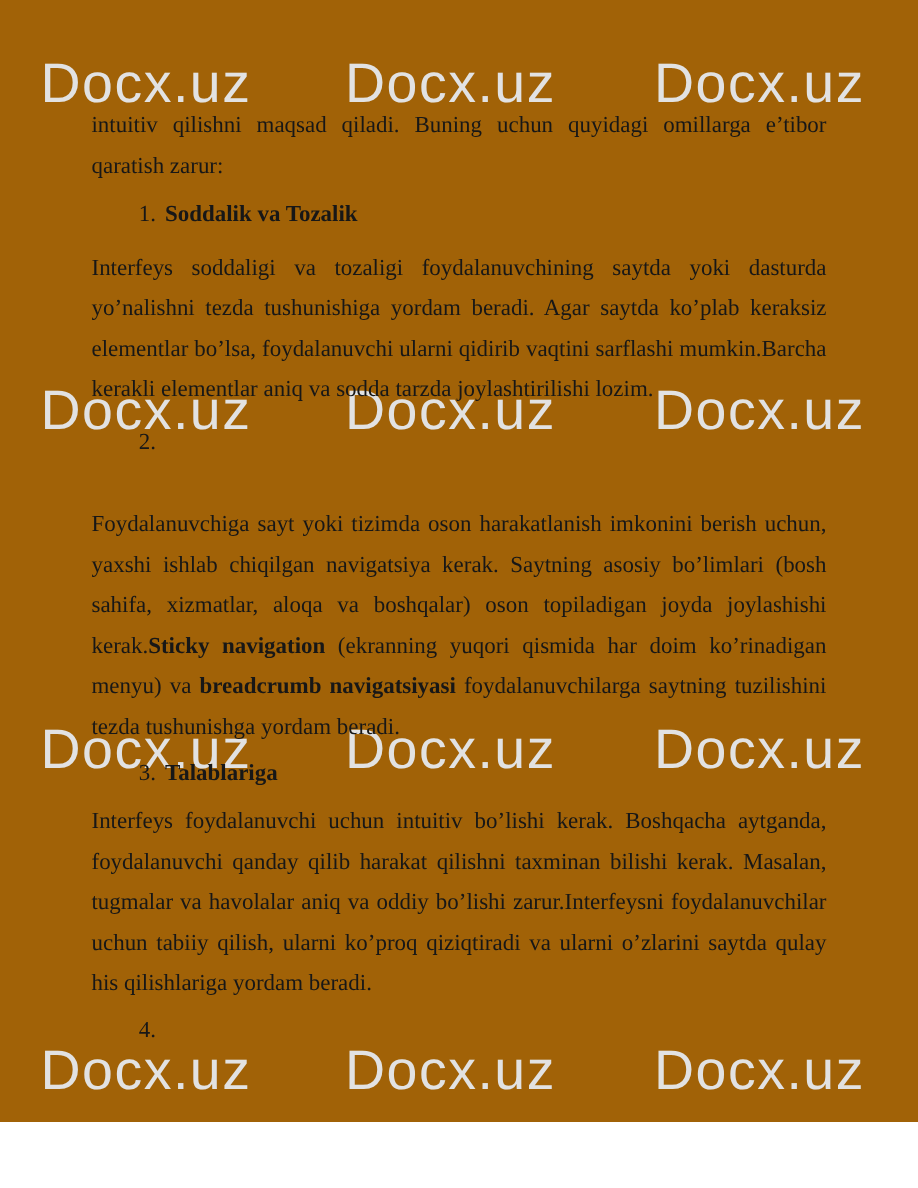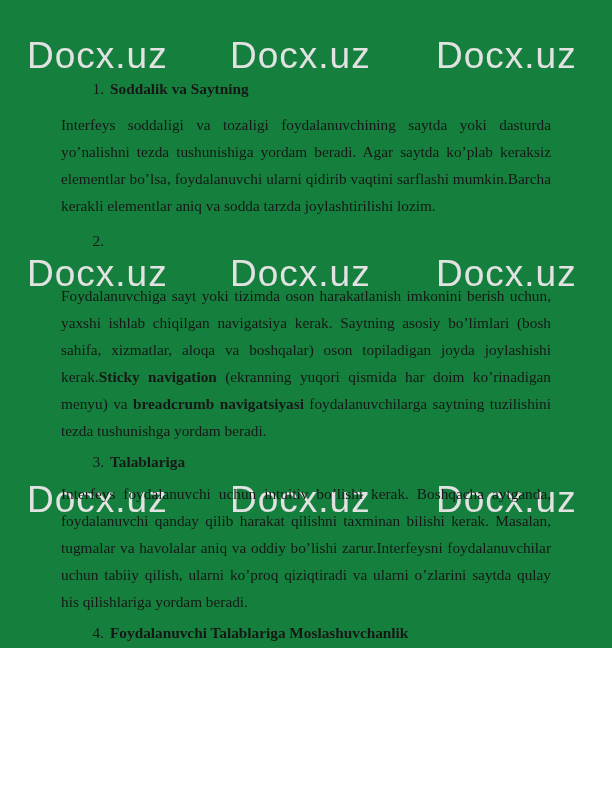--- a/index.html
+++ b/index.html
@@ -3,22 +3,22 @@
 <meta charset="utf-8">
 <style>
   html, body {
     margin: 0;
     padding: 0;
     background: #ffffff;
   }
   .page {
     position: relative;
     width: 612px;
-    height: 648px;
-    background: #15803d;
+    height: 748px;
+    background: #a16207;
     overflow: hidden;
     font-family: "Liberation Serif", "DejaVu Serif", serif;
     color: #171717;
   }
   
   .watermark-layer {
     position: absolute;
     inset: 0;
     z-index: 0;
   }
@@ -98,37 +98,37 @@
     <span class="wm r3 c1">Docx.uz</span>
     <span class="wm r3 c2">Docx.uz</span>
     <span class="wm r3 c3">Docx.uz</span>
     <span class="wm r4 c1">Docx.uz</span>
     <span class="wm r4 c2">Docx.uz</span>
     <span class="wm r4 c3">Docx.uz</span>
   </div>
 
   <div class="content">
 
+    <p class="body-para">intuitiv qilishni maqsad qiladi. Buning uchun quyidagi omillarga e’tibor qaratish zarur:</p>
 
     <div class="list-heading sec1-h">
       <span class="num">1.</span>
-      <span class="title">Soddalik va Saytning</span>
+      <span class="title">Soddalik va Tozalik</span>
     </div>
     <p class="body-para sec1-p"><span class="seg">Interfeys soddaligi va tozaligi foydalanuvchining saytda yoki dasturda yo’nalishni tezda tushunishiga yordam beradi. Agar saytda ko’plab keraksiz elementlar bo’lsa, foydalanuvchi ularni qidirib vaqtini sarflashi mumkin.Barcha kerakli elementlar aniq va sodda tarzda joylashtirilishi lozim.</span></p>
 
     <div class="list-heading sec2-h">
       <span class="num">2.</span>
     </div>
     <p class="body-para sec2-p"><span class="seg">Foydalanuvchiga sayt yoki tizimda oson harakatlanish imkonini berish uchun, yaxshi ishlab chiqilgan navigatsiya kerak. Saytning asosiy bo’limlari (bosh sahifa, xizmatlar, aloqa va boshqalar) oson topiladigan joyda joylashishi kerak.</span><span class="seg seg-bold">Sticky navigation</span><span class="seg"> (ekranning yuqori qismida har doim ko’rinadigan menyu) va </span><span class="seg seg-bold">breadcrumb navigatsiyasi</span><span class="seg"> foydalanuvchilarga saytning tuzilishini tezda tushunishga yordam beradi.</span></p>
 
     <div class="list-heading sec3-h">
       <span class="num">3.</span>
       <span class="title">Talablariga</span>
     </div>
     <p class="body-para sec3-p"><span class="seg">Interfeys foydalanuvchi uchun intuitiv bo’lishi kerak. Boshqacha aytganda, foydalanuvchi qanday qilib harakat qilishni taxminan bilishi kerak. Masalan, tugmalar va havolalar aniq va oddiy bo’lishi zarur.Interfeysni foydalanuvchilar uchun tabiiy qilish, ularni ko’proq qiziqtiradi va ularni o’zlarini saytda qulay his qilishlariga yordam beradi.</span></p>
 
     <div class="list-heading sec4-h">
       <span class="num">4.</span>
-      <span class="title">Foydalanuvchi Talablariga Moslashuvchanlik</span>
     </div>
 
   </div>
 </div>
 
 </body></html>

